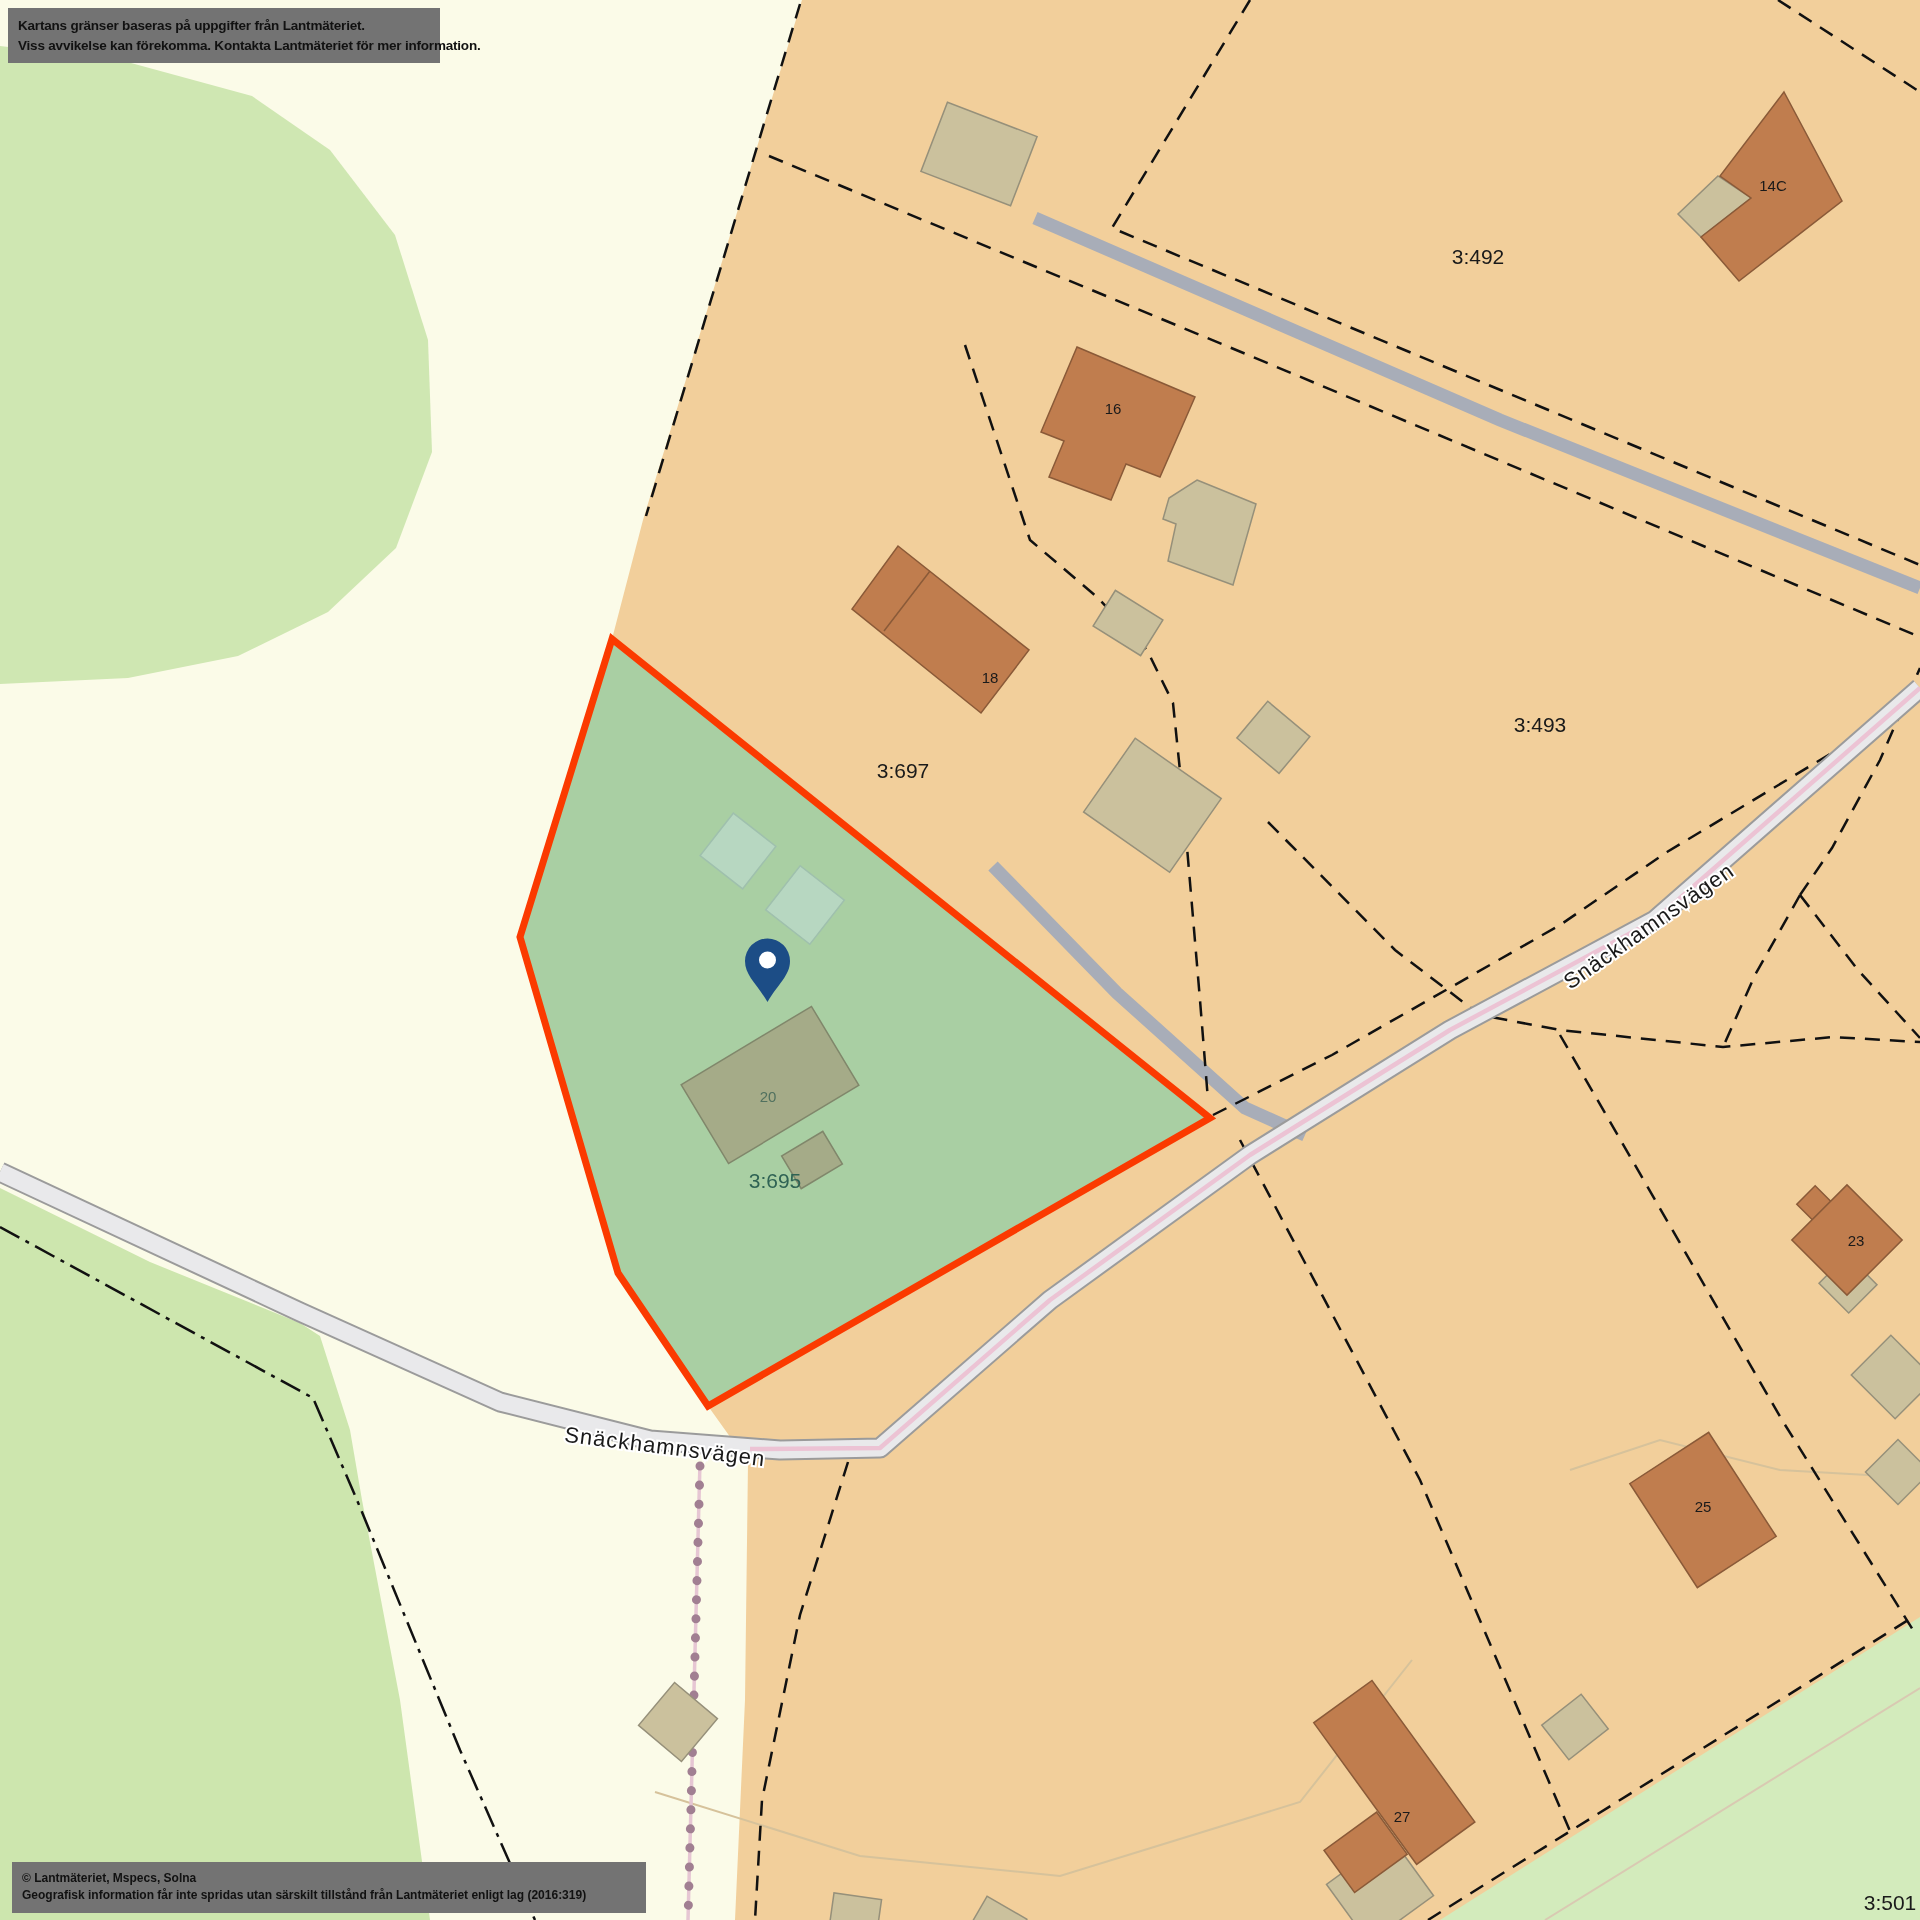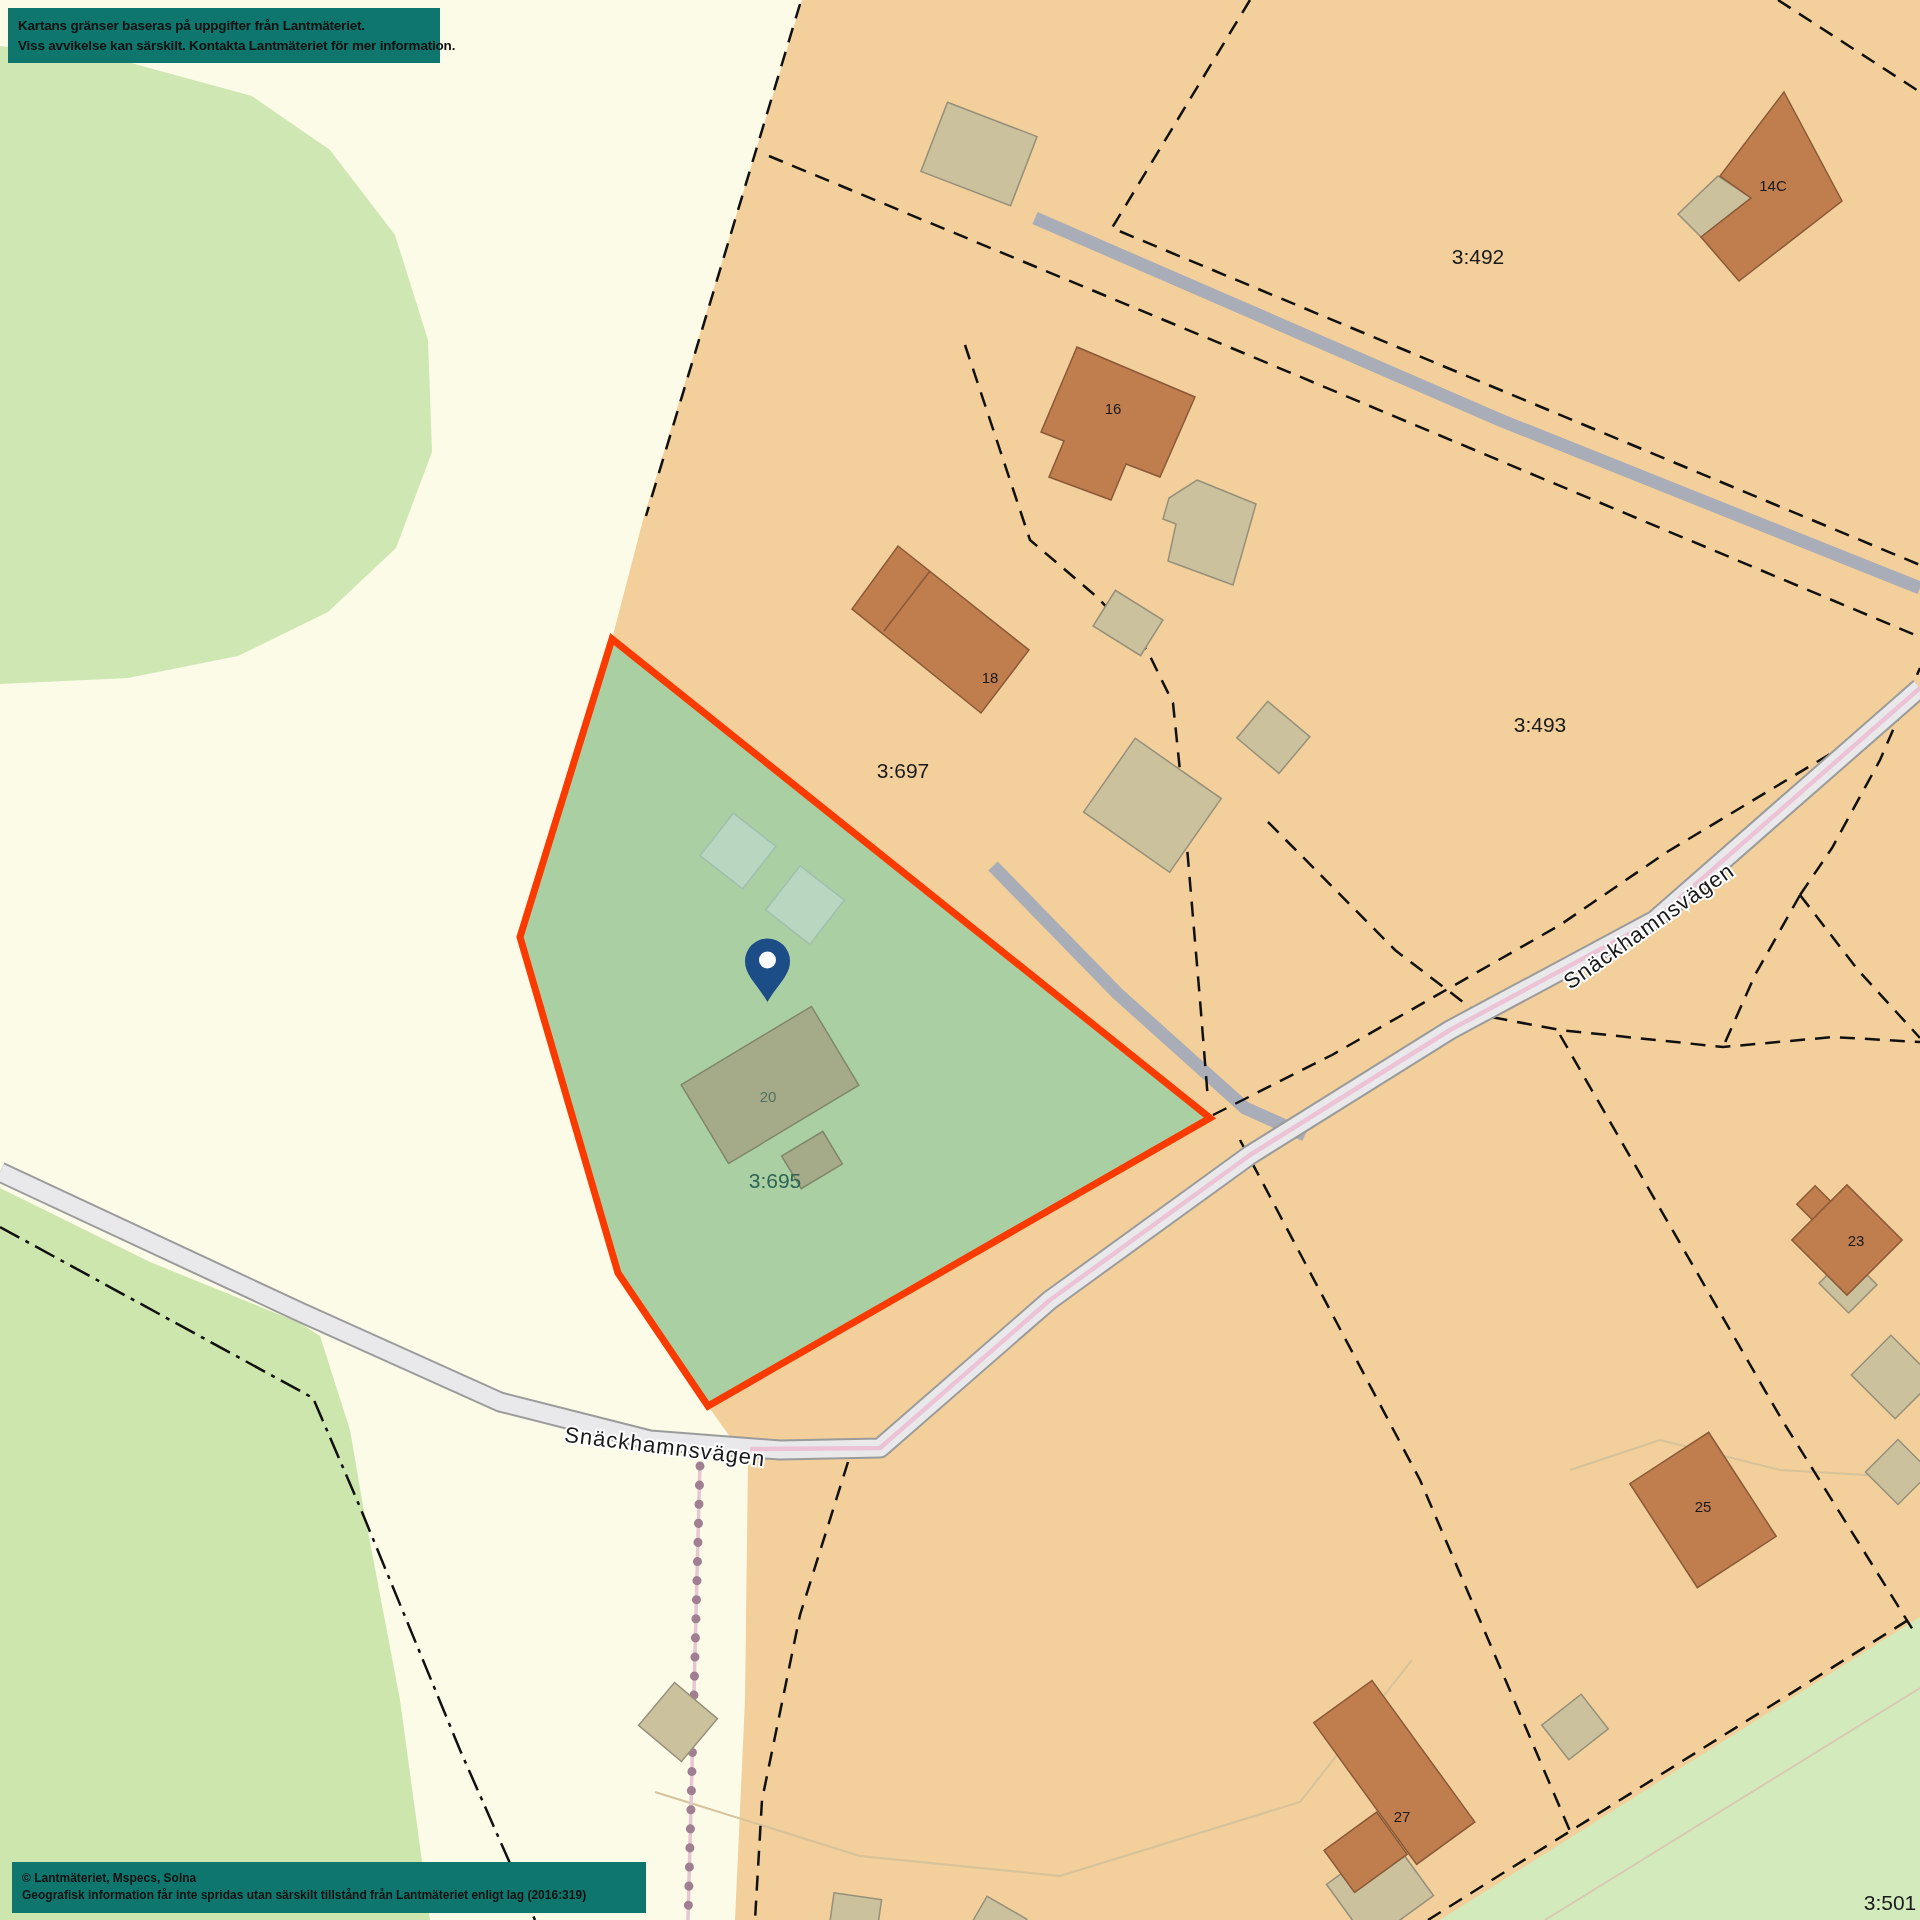--- a/index.html
+++ b/index.html
@@ -1,20 +1,20 @@
 <!DOCTYPE html>
 <html><head>
 <meta charset="utf-8">
 <style>
   html,body{margin:0;padding:0;background:#fbfbe8;}
   .stage{position:relative;width:1920px;height:1920px;overflow:hidden;
          font-family:"Liberation Sans", sans-serif;}
   .stage svg{position:absolute;left:0;top:0;}
   .map-label{font-family:"Liberation Sans", sans-serif;}
-  .notice{position:absolute;background:#0f766e;color:#111;
+  .notice{position:absolute;background:#737373;color:#111;
           font-family:"Liberation Sans", sans-serif;font-weight:bold;
           line-height:1.45;padding:8px 10px;}
   .notice.disclaimer{left:8px;top:8px;width:412px;font-size:13.5px;letter-spacing:-0.2px;}
   .notice.attribution{left:12px;top:1852px;width:614px;font-size:12px;margin-top:10px;}
   .notice div{white-space:nowrap;}
 </style>
 </head>
 <body>
 
 <div class="stage">
@@ -133,20 +133,20 @@
   </g>
 
   <g class="map-label" font-size="22" fill="#1a1a1a" text-anchor="middle" stroke="#ffffff" stroke-width="4" paint-order="stroke" letter-spacing="1">
     <text x="664" y="1454" transform="rotate(7 664 1454)">Snäckhamnsvägen</text>
     <text x="1653" y="932" transform="rotate(-35 1653 932)">Snäckhamnsvägen</text>
   </g>
 </svg>
 
 <div class="notice disclaimer">
   <div>Kartans gränser baseras på uppgifter från Lantmäteriet.</div>
-  <div>Viss avvikelse kan särskilt. Kontakta Lantmäteriet för mer information.</div>
+  <div>Viss avvikelse kan förekomma. Kontakta Lantmäteriet för mer information.</div>
 </div>
 
 <div class="notice attribution">
   <div>© Lantmäteriet, Mspecs, Solna</div>
   <div>Geografisk information får inte spridas utan särskilt tillstånd från Lantmäteriet enligt lag (2016:319)</div>
 </div>
 </div>
 
 </body></html>

